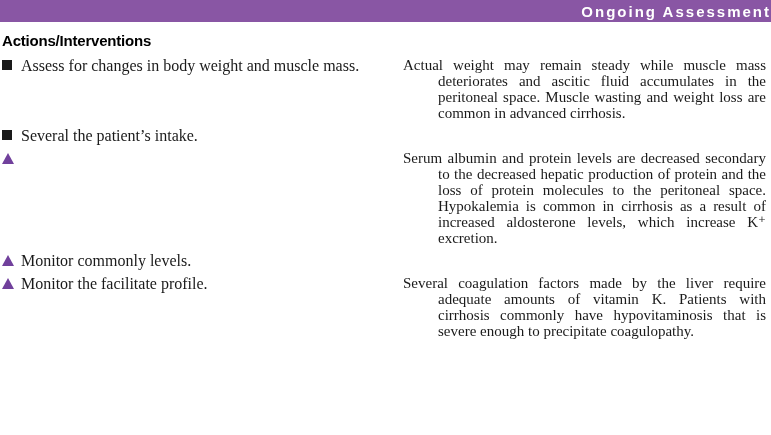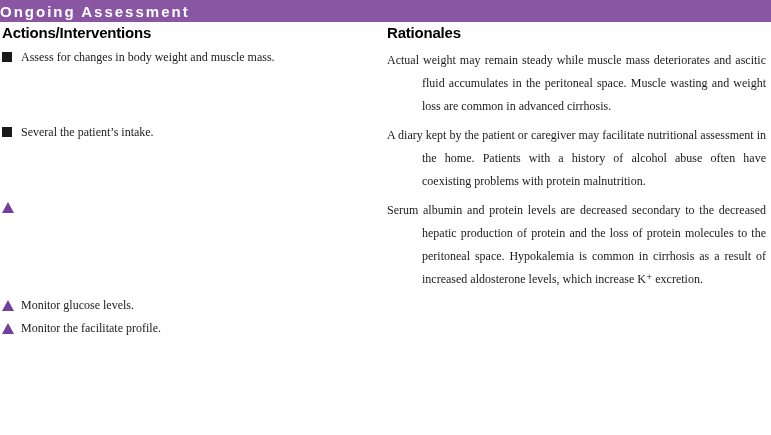--- a/index.html
+++ b/index.html
@@ -12,59 +12,59 @@
     color: var(--text, #1a1a1a);
   }
 
   
   .title-bar {
     width: 100%;
     height: 22px;
     background: var(--bar, #8956a4);
     display: flex;
     align-items: center;
-    justify-content: flex-start;
+    justify-content: flex-end;
   }
   .title-bar .title {
     font-family: "Liberation Sans", "DejaVu Sans", sans-serif;
     font-weight: bold;
     font-size: 15px;
     letter-spacing: 2px;
     color: var(--title_text, #ffffff);
     white-space: nowrap;
   }
 
   .content { padding: 0 4px 0 2px; }
 
   
   .col-heads {
     display: grid;
     grid-template-columns: 385px 1fr;
-    margin-top: 2px;
+    margin-top: 10px;
     margin-bottom: 8px;
   }
   .col-head {
     font-family: "Liberation Sans", "DejaVu Sans", sans-serif;
     font-weight: bold;
     font-size: 15px;
     letter-spacing: -0.2px;
     color: #000000;
   }
 
   
   .row {
     display: grid;
     grid-template-columns: 385px 1fr;
     margin-bottom: 6px;
   }
   .action-cell {
     position: relative;
     padding-left: 19px;
     padding-right: 24px;
-    font-size: 12px;
+    font-size: 16px;
     line-height: 17px;
     text-align: justify;
   }
   .bullet {
     position: absolute;
     left: 0;
     top: 3px;
     display: inline-block;
   }
   .bullet[data-shape="square"] {
@@ -74,72 +74,72 @@
   }
   .bullet[data-shape="triangle"] {
     width: 0;
     height: 0;
     border-left: 6px solid transparent;
     border-right: 6px solid transparent;
     border-bottom: 11px solid var(--triangle, #71409c);
     background: transparent;
   }
   .rationale-cell {
-    font-size: 12px;
-    line-height: 23px;
+    font-size: 15px;
+    line-height: 16px;
     text-align: justify;
     padding-left: 35px;
     text-indent: -35px;
     padding-right: 1px;
+    margin-left: 16px;
   }
 </style>
 </head>
 <body>
 
 <div class="title-bar">
   <span class="title">Ongoing Assessment</span>
 </div>
 
 <div class="content">
 
   <div class="col-heads">
     <div class="col-head">Actions/Interventions</div>
-    <div class="col-head">Rationales</div>
   </div>
 
   <div class="row">
     <div class="action-cell">
       <span class="bullet" data-shape="square"></span>
       <span>Assess for changes in body weight and muscle mass.</span>
     </div>
     <div class="rationale-cell">Actual weight may remain steady while muscle mass deteriorates and ascitic fluid accumulates in the peritoneal space. Muscle wasting and weight loss are common in advanced cirrhosis.</div>
   </div>
 
   <div class="row">
     <div class="action-cell">
       <span class="bullet" data-shape="square"></span>
       <span>Several the patient’s intake.</span>
     </div>
-    <div class="rationale-cell">A diary kept by the patient or caregiver may facilitate nutritional assessment in the home. Patients with a history of alcohol abuse often have coexisting problems with protein malnutrition.</div>
   </div>
 
   <div class="row">
     <div class="action-cell">
       <span class="bullet" data-shape="triangle"></span>
     </div>
     <div class="rationale-cell">Serum albumin and protein levels are decreased secondary to the decreased hepatic production of protein and the loss of protein molecules to the peritoneal space. Hypokalemia is common in cirrhosis as a result of increased aldosterone levels, which increase K⁺ excretion.</div>
   </div>
 
   <div class="row">
     <div class="action-cell">
       <span class="bullet" data-shape="triangle"></span>
-      <span>Monitor glucose levels.</span>
+      <span>Monitor commonly levels.</span>
     </div>
   </div>
 
   <div class="row">
     <div class="action-cell">
       <span class="bullet" data-shape="triangle"></span>
       <span>Monitor the facilitate profile.</span>
     </div>
+    <div class="rationale-cell">Several coagulation factors made by the liver require adequate amounts of vitamin K. Patients with cirrhosis commonly have hypovitaminosis that is severe enough to precipitate coagulopathy.</div>
   </div>
 
 </div>
 
 </body></html>

